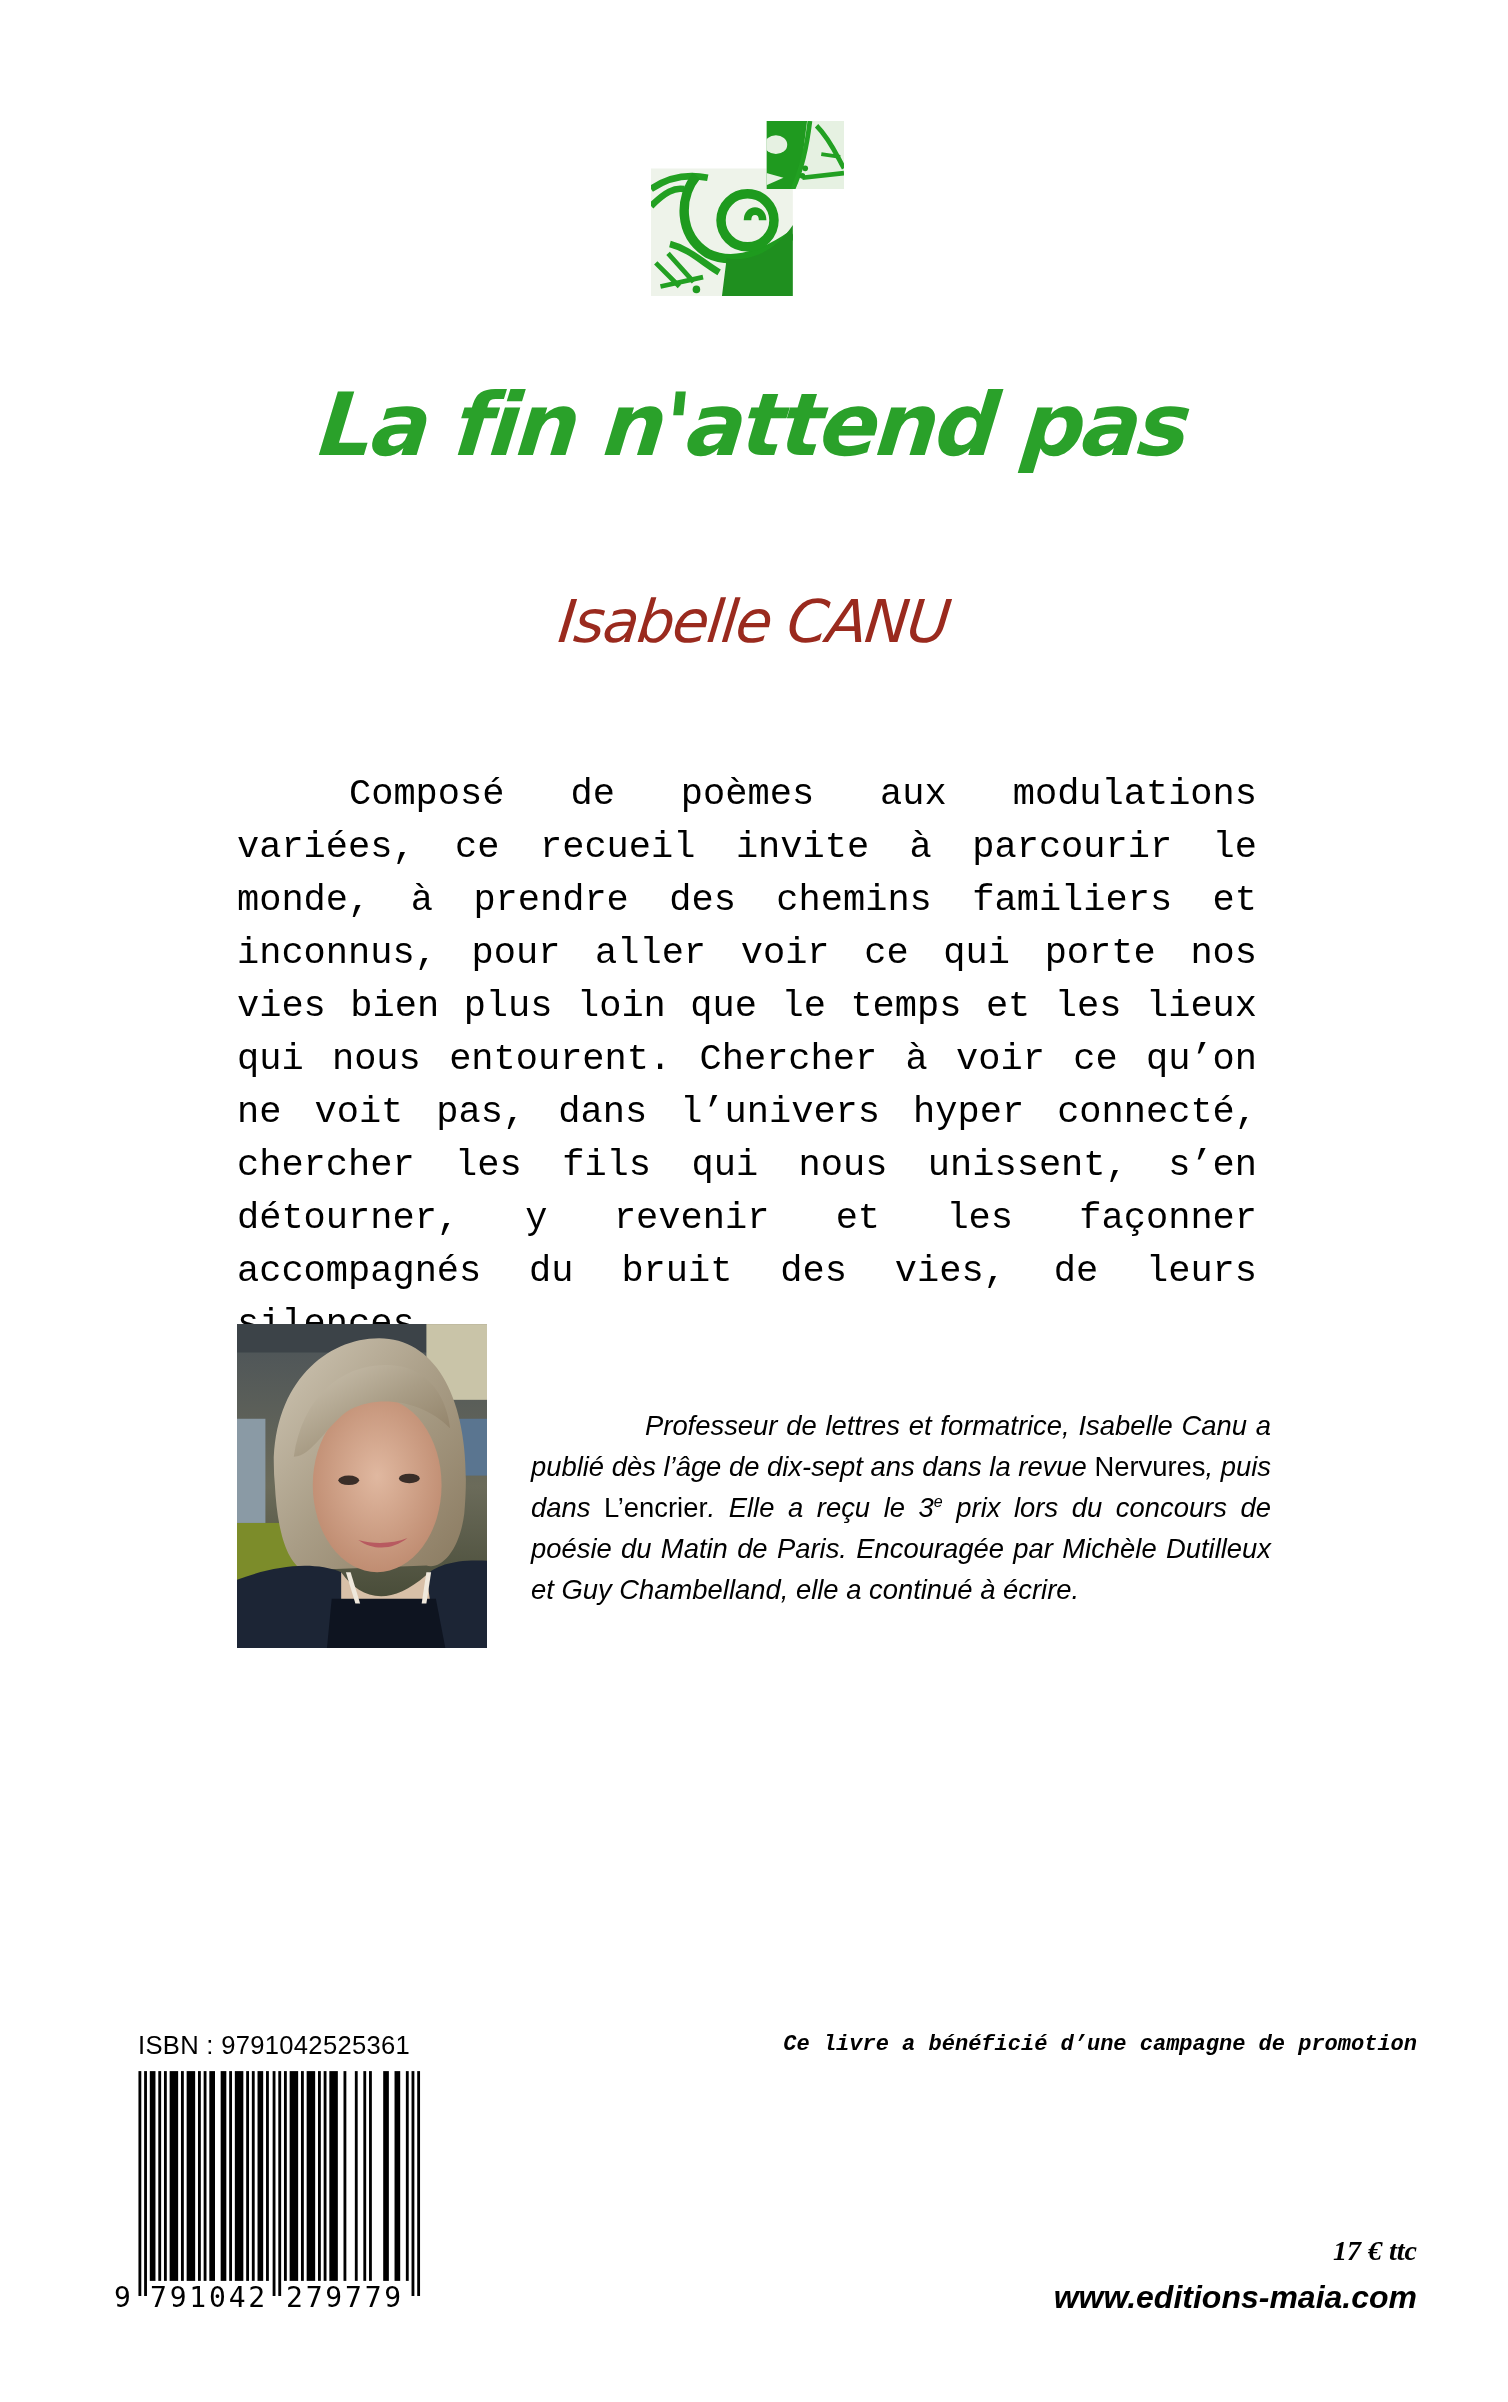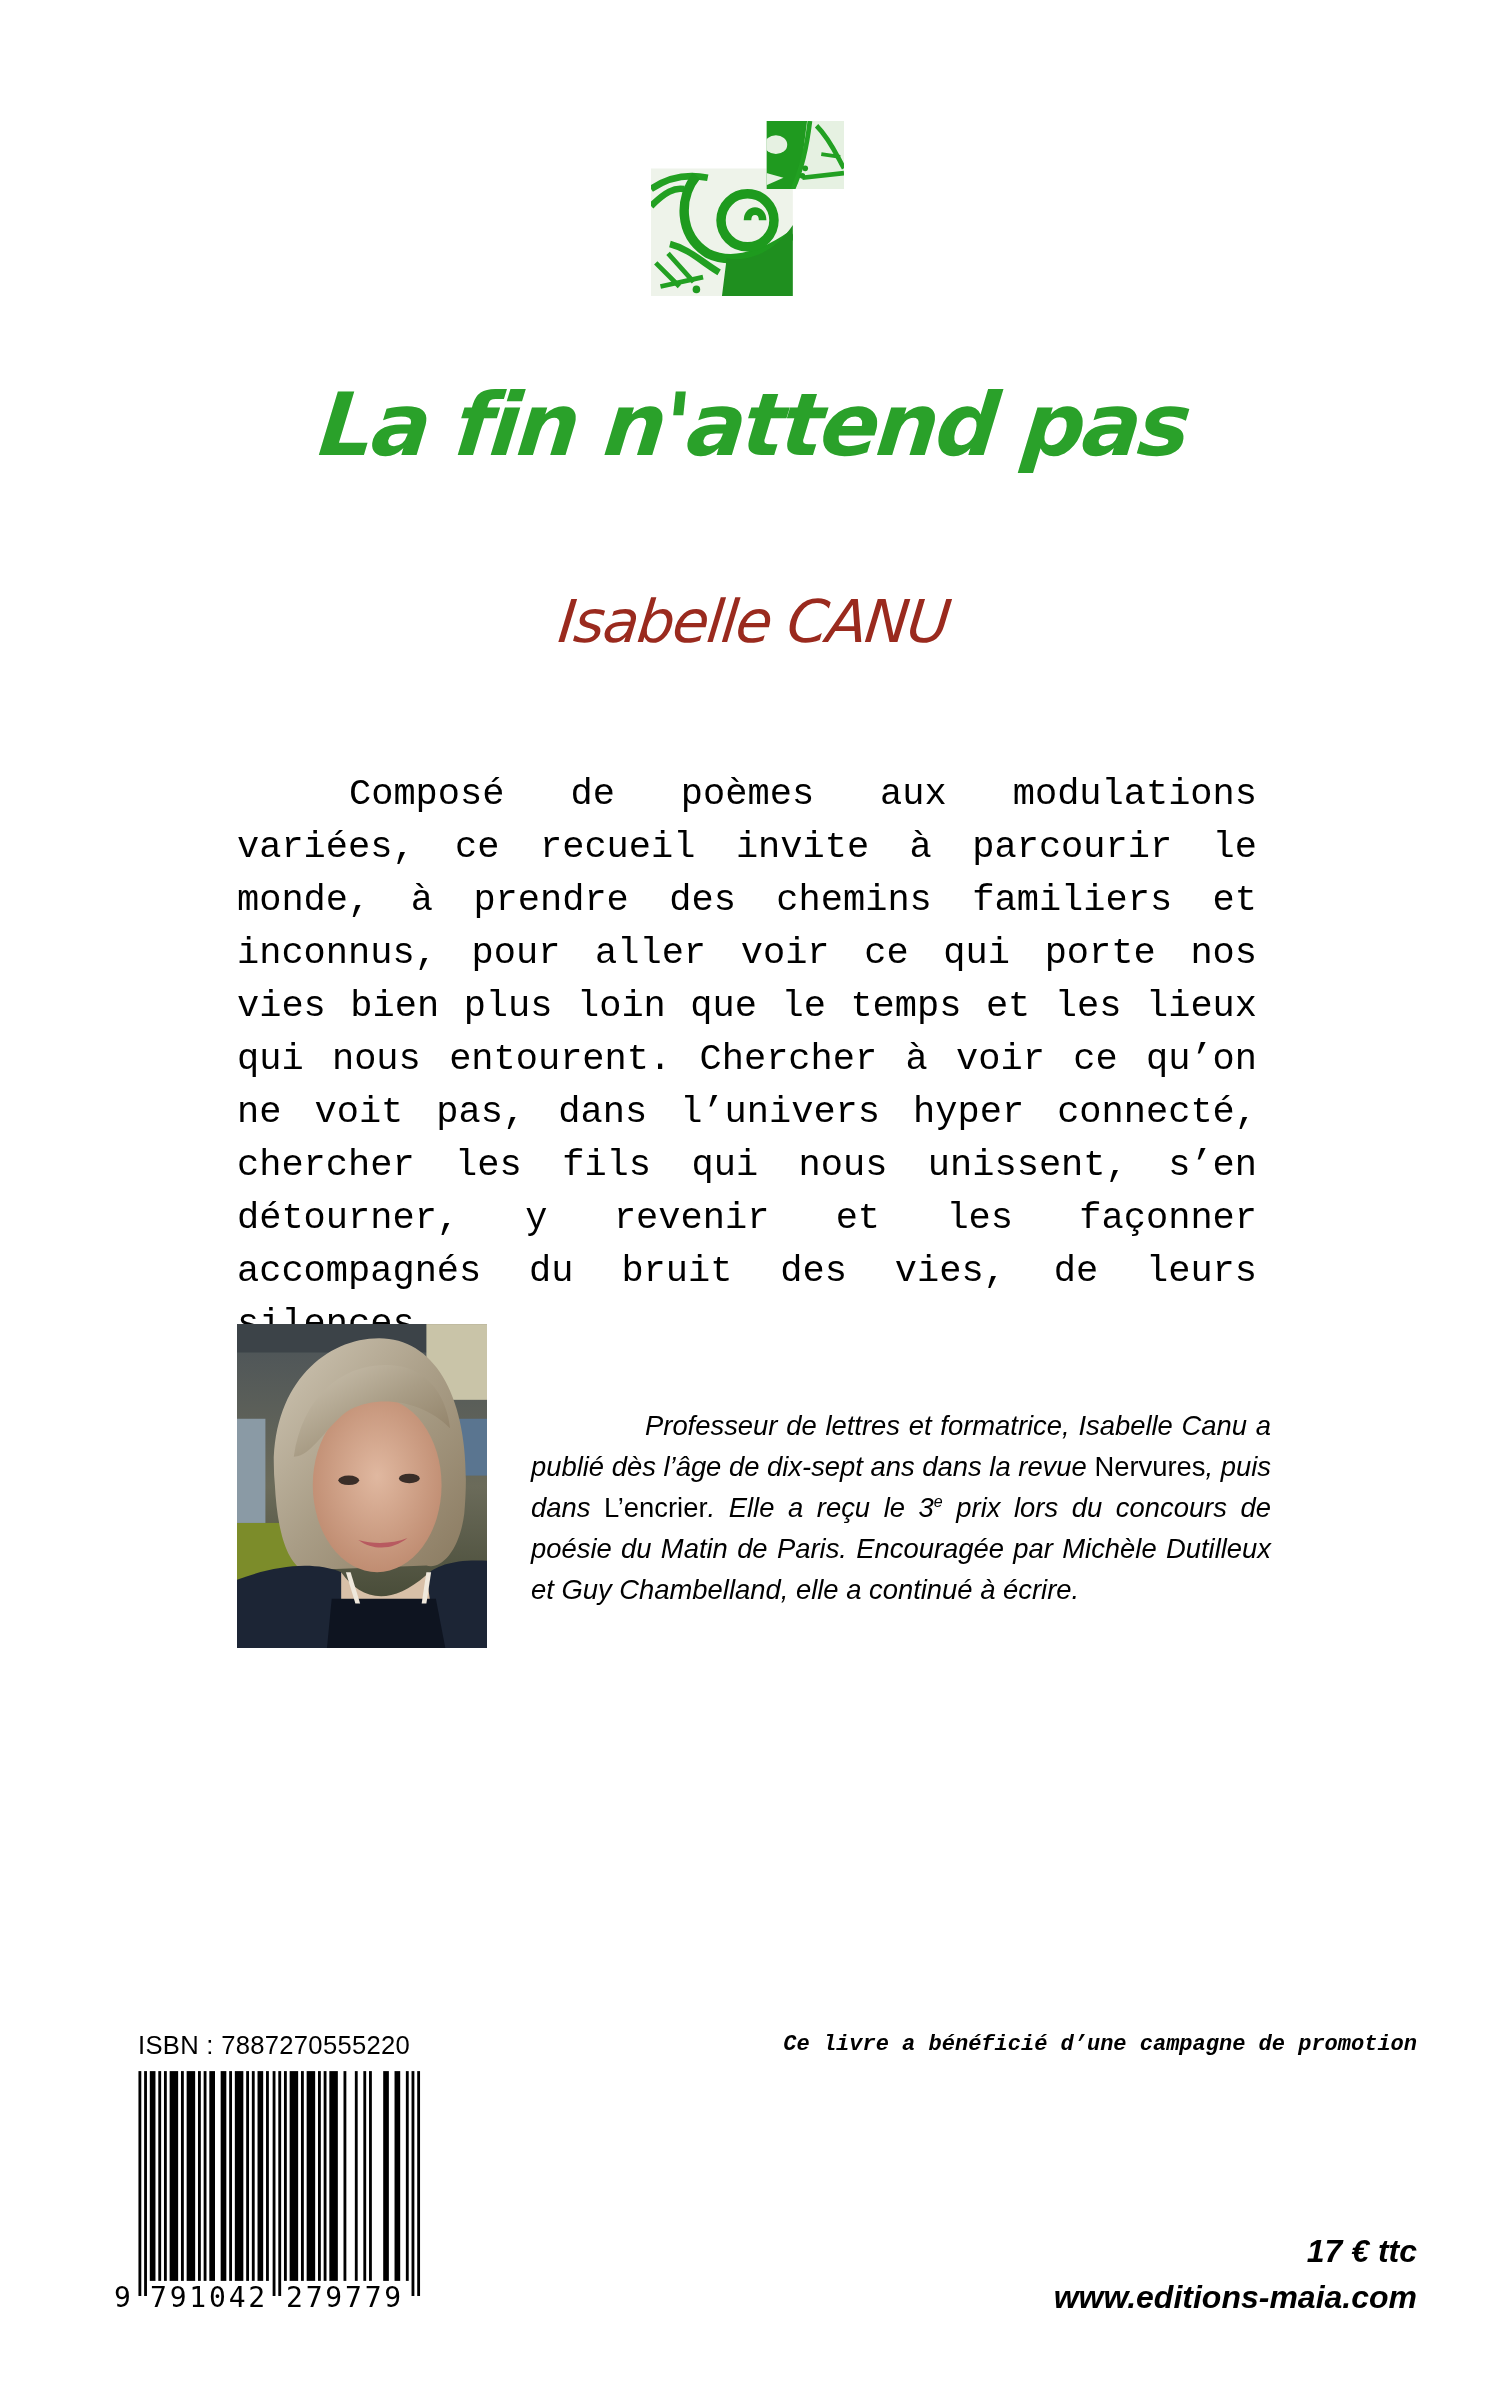--- a/index.html
+++ b/index.html
@@ -91,23 +91,23 @@
       right: 91px; top: 2028px; width: 662px;
       text-align: right;
       font-family: Liberation Mono, monospace;
       font-style: italic; font-weight: bold;
       font-size: 22px;
       line-height: 33px;
     }
     .price {
       right: 91px; top: 2232px;
       text-align: right;
-      font-family: Liberation Sans, sans-serif;
+      font-family: Liberation Serif, serif;
       font-style: italic; font-weight: bold;
-      font-size: 32px;
+      font-size: 28px;
       line-height: 38px;
     }
     .website {
       right: 91px; top: 2276px;
       text-align: left;
       font-family: "Liberation Sans", sans-serif;
       font-style: italic; font-weight: bold;
       font-size: 32px;
       line-height: 42px;
     }
@@ -205,21 +205,21 @@
     <path d="M264 342 L 264 250 C 230 248, 210 255, 200 265 L 170 342 Z" fill="#1c2535"></path>
     <path d="M110 262 C 130 290, 160 300, 200 265 L 205 300 L 110 300 Z" fill="#d8c0a8"></path>
     <path d="M100 290 L 210 290 L 220 342 L 95 342 Z" fill="#0e1420"></path>
     <path d="M115 262 L 125 295 L 130 295 L 120 262 Z" fill="#efe8dc"></path>
     <path d="M200 262 L 195 295 L 200 295 L 205 262 Z" fill="#efe8dc"></path>
   </svg>
 </div>
 
 <p class="abs bio"><span>Professeur de lettres et formatrice, Isabelle Canu a publié dès l’âge de dix-sept ans dans la revue </span><span class="upright">Nervures</span><span>, puis dans </span><span class="upright">L’encrier</span><span>. Elle a reçu le 3</span><sup>e</sup><span> prix lors du concours de poésie du Matin de Paris. Encouragée par Michèle Dutilleux et Guy Chambelland, elle a continué à écrire.</span></p>
 
-<div class="abs isbn">ISBN : 7887270555220</div>
+<div class="abs isbn">ISBN : 9791042525361</div>
 
 <div class="abs barcode">
   <svg width="326" height="244" viewBox="0 0 345 258" xmlns="http://www.w3.org/2000/svg">
     <g fill="#000">
 
       <rect x="28" y="0" width="3" height="238"></rect>
       <rect x="34" y="0" width="3" height="238"></rect>
 
       <rect x="40" y="0" width="6" height="222"></rect>
       <rect x="49" y="0" width="3" height="222"></rect>

